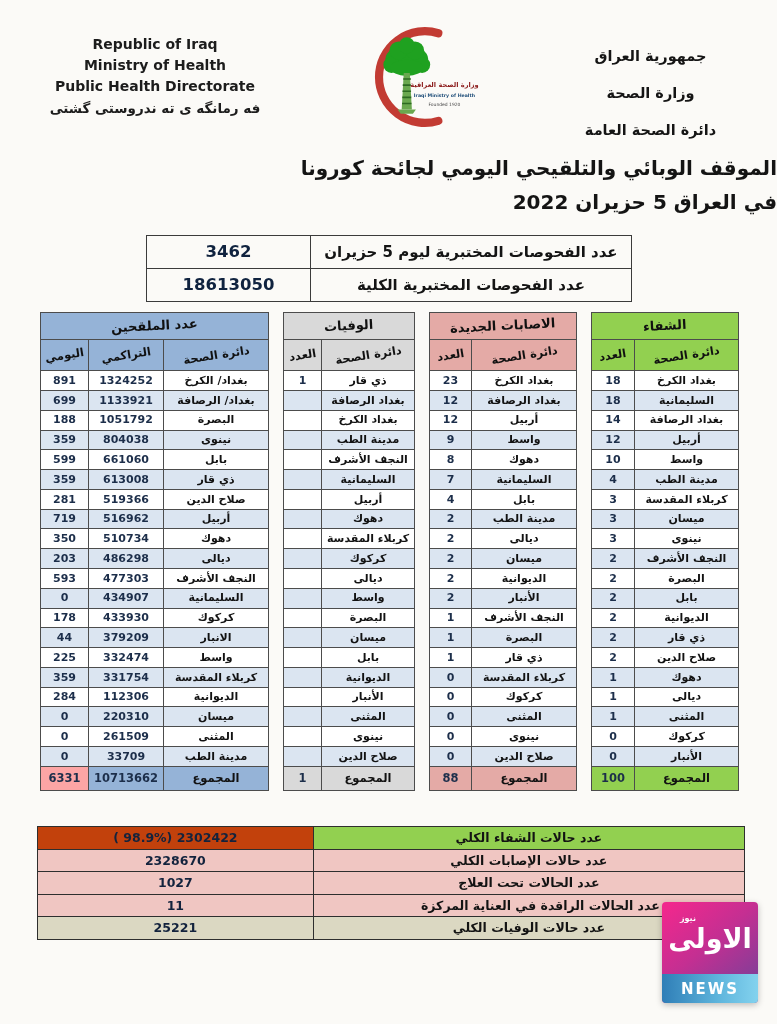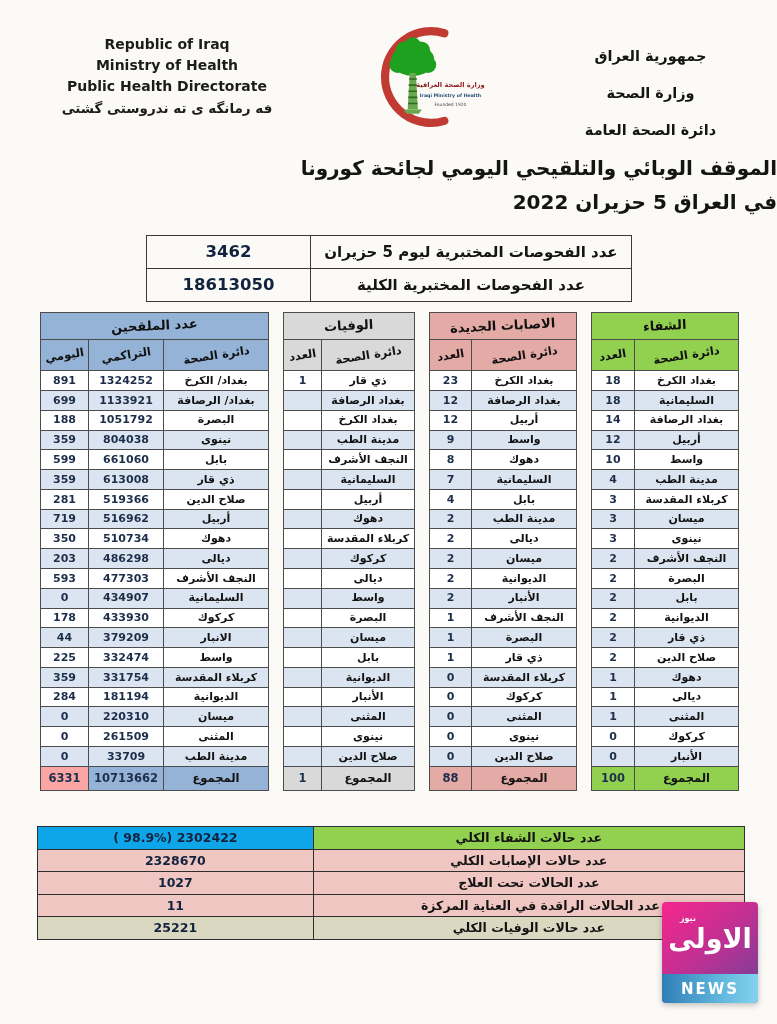--- a/index.html
+++ b/index.html
@@ -6,21 +6,21 @@
   html,body { margin:0; padding:0; }
   body {
     width:777px; height:1024px;
     background:#fbfaf7;
     font-family:"DejaVu Sans", sans-serif;
     position:relative; overflow:hidden;
     color:#141414;
   }
 
   
-  .top-header { display:flex; justify-content:space-between; align-items:flex-start; padding:26px 14px 0 22px; }
+  .top-header { display:flex; justify-content:space-between; align-items:flex-start; padding:26px 14px 0 10px; }
   .header-left { width:290px; text-align:center; margin-top:8px; }
   .header-left .en-line { font-size:14px; font-weight:bold; line-height:1.5; color:#1c1c1c; }
   .header-left .ku-line { font-size:13.5px; font-weight:bold; margin-top:3px; direction:rtl; color:#1c1c1c; }
   .header-logo { width:160px; height:112px; margin-top:-6px; }
   .header-right { width:225px; text-align:center; direction:rtl; padding-top:12px; }
   .header-right .ar-line { font-size:14.5px; font-weight:bold; line-height:2.55; color:#151515; }
 
   
   .doc-title { text-align:right; margin-top:2px; direction:rtl; }
   .doc-title .t1 { font-size:20px; font-weight:bold; line-height:1.7; }
@@ -516,21 +516,21 @@
           <td class="num-cell">332474</td>
           <td class="num-cell">225</td>
         </tr>
         <tr class="data-row stripe">
           <td class="name-cell">كربلاء المقدسة</td>
           <td class="num-cell">331754</td>
           <td class="num-cell">359</td>
         </tr>
         <tr class="data-row">
           <td class="name-cell">الديوانية</td>
-          <td class="num-cell">181194</td>
+          <td class="num-cell">112306</td>
           <td class="num-cell">284</td>
         </tr>
         <tr class="data-row stripe">
           <td class="name-cell">ميسان</td>
           <td class="num-cell">220310</td>
           <td class="num-cell">0</td>
         </tr>
         <tr class="data-row">
           <td class="name-cell">المثنى</td>
           <td class="num-cell">261509</td>
@@ -547,21 +547,21 @@
           <td class="num-cell" style="background: #fca5a5;">6331</td>
         </tr>
       </tbody>
     </table>
   </div>
 
 <table class="summary-table">
   <tbody>
       <tr>
     <td class="sum-label" style="background: rgb(146, 208, 80);">عدد حالات الشفاء الكلي</td>
-    <td class="sum-value" style="background: #0ea5e9; margin-left: 14px;">( 98.9%)  2302422</td>
+    <td class="sum-value" style="background: #c2410c; margin-left: 14px;">( 98.9%)  2302422</td>
   </tr>
   <tr>
     <td class="sum-label" style="background: rgb(240, 198, 194);">عدد حالات الإصابات الكلي</td>
     <td class="sum-value" style="background: rgb(240, 198, 194);">2328670</td>
   </tr>
   <tr>
     <td class="sum-label" style="background: rgb(240, 198, 194);">عدد الحالات تحت العلاج</td>
     <td class="sum-value" style="background: rgb(240, 198, 194);">1027</td>
   </tr>
   <tr>

